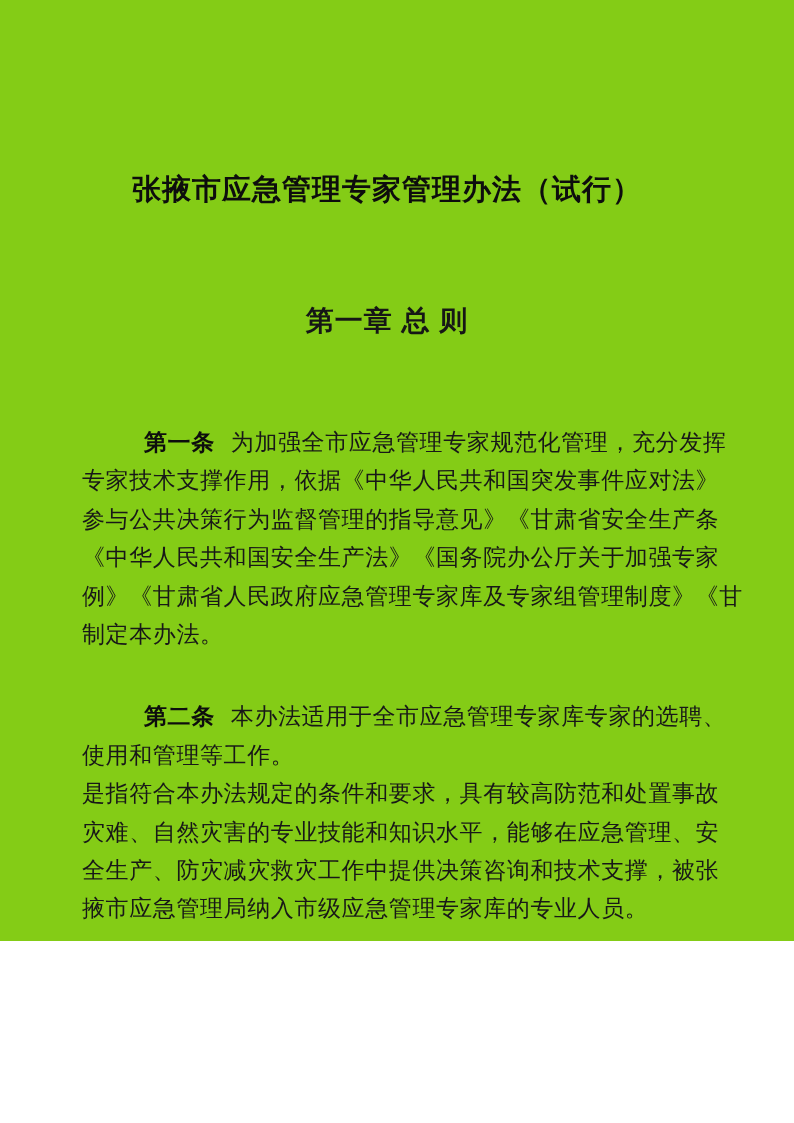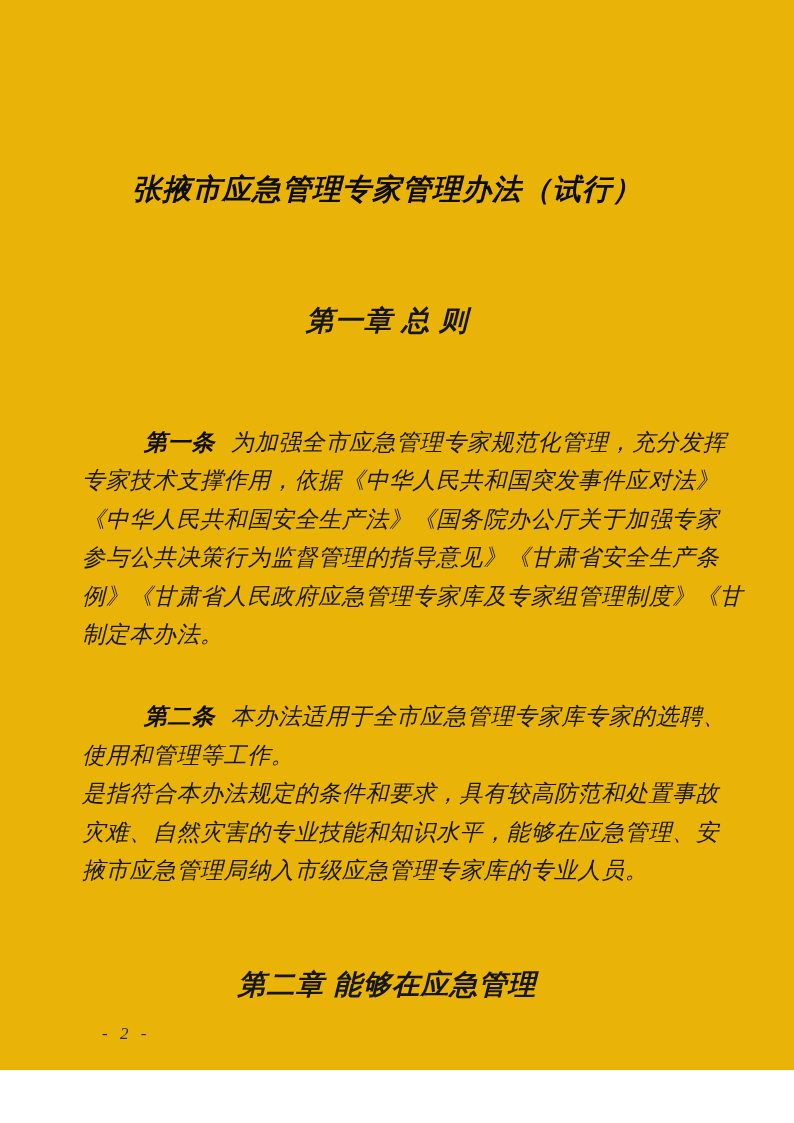--- a/index.html
+++ b/index.html
@@ -3,25 +3,24 @@
 <meta charset="utf-8">
 <style>
   * { margin: 0; padding: 0; box-sizing: border-box; }
   html, body {
     background: #ffffff;
     font-family: "Liberation Serif", "DejaVu Serif", serif;
   }
   .page {
     position: relative;
     width: 794px;
-    height: 1070px;
-    background: #eab308;
+    height: 941px;
+    background: #84cc16;
     overflow: hidden;
     color: #141414;
-    font-style: italic;
   }
   .doc-title {
     position: absolute;
     top: 170px;
     left: 80px;
     width: 614px;
     text-align: center;
     font-family: "Liberation Serif", "DejaVu Serif", serif;
     font-weight: bold;
     font-size: 29px;
@@ -80,40 +79,41 @@
   <div class="chapter-heading chapter-one">第一章 总 则</div>
 
   <div class="body-text">
 
     <div>
       <div class="line first-line">
         <span class="article-label">第一条</span><span>为加强全市应急管理专家规范化管理，充分发挥</span>
       </div>
       <div>
           <div class="line">专家技术支撑作用，依据《中华人民共和国突发事件应对法》</div>
+          <div class="line">参与公共决策行为监督管理的指导意见》《甘肃省安全生产条</div>
           <div class="line">《中华人民共和国安全生产法》《国务院办公厅关于加强专家</div>
-          <div class="line">参与公共决策行为监督管理的指导意见》《甘肃省安全生产条</div>
           <div class="line">例》《甘肃省人民政府应急管理专家库及专家组管理制度》《甘</div>
           <div class="line">制定本办法。</div>
         </div>
     </div>
 
     <div>
       <div class="line first-line">
         <span class="article-label">第二条</span><span>本办法适用于全市应急管理专家库专家的选聘、</span>
       </div>
       <div>
           <div class="line">使用和管理等工作。</div>
         </div>
     </div>
 
     <div>
       <div>
           <div class="line">是指符合本办法规定的条件和要求，具有较高防范和处置事故</div>
           <div class="line">灾难、自然灾害的专业技能和知识水平，能够在应急管理、安</div>
+          <div class="line">全生产、防灾减灾救灾工作中提供决策咨询和技术支撑，被张</div>
           <div class="line">掖市应急管理局纳入市级应急管理专家库的专业人员。</div>
         </div>
     </div>
 
   </div>
 
   <div class="chapter-heading chapter-two">第二章 能够在应急管理</div>
 
   <div class="page-number">- 2 -</div>
 

